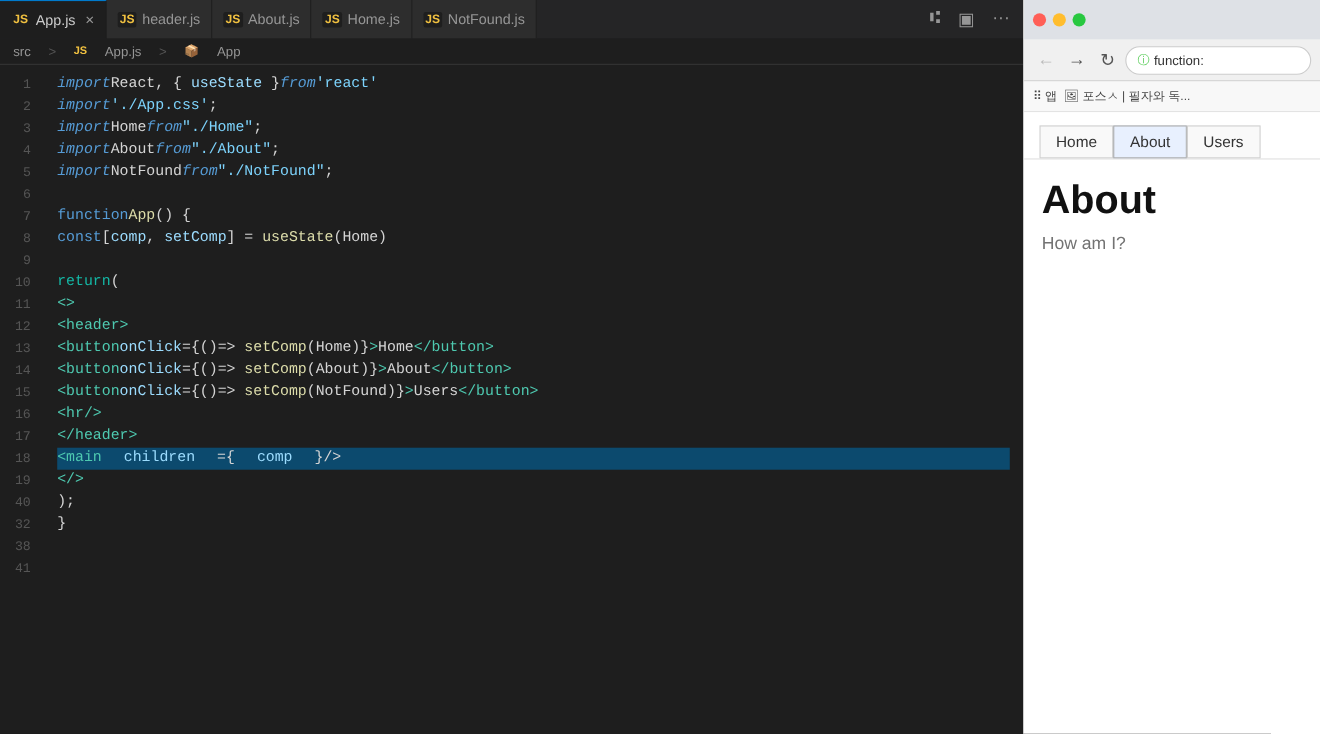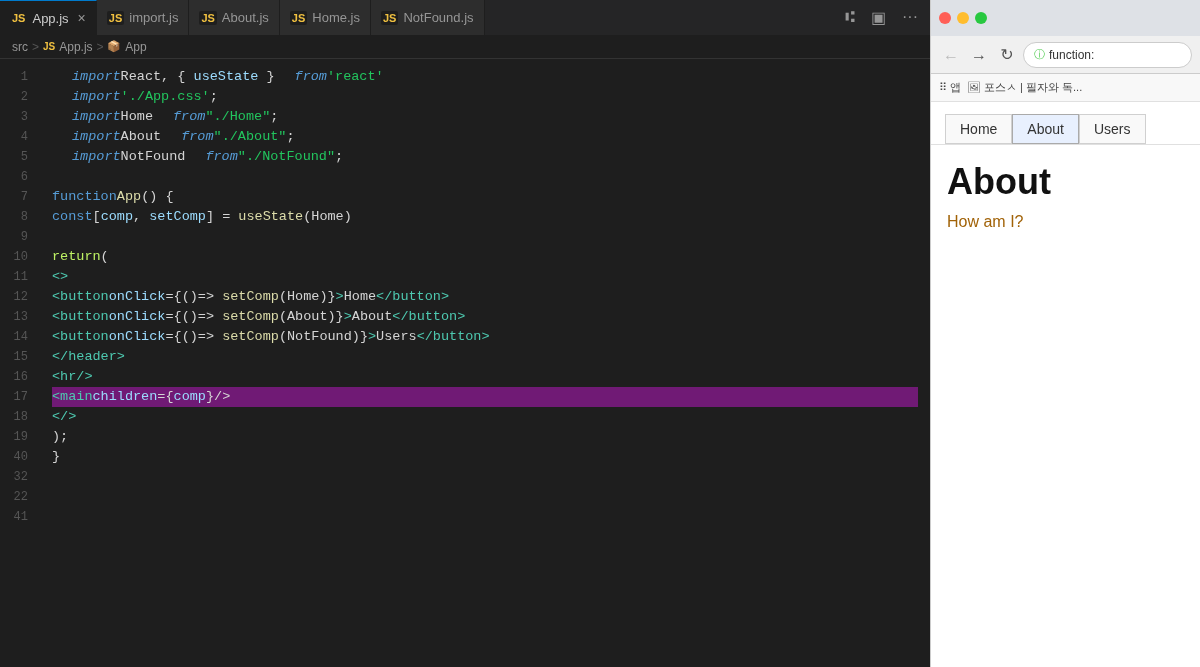--- a/index.html
+++ b/index.html
@@ -70,21 +70,21 @@
 
     
     .breadcrumb {
       display: flex;
       align-items: center;
       padding: 4px 12px;
       background: #1e1e1e;
       font-size: 12px;
       color: #969696;
       height: 24px;
-      gap: 4px;
+      gap: 16px;
       flex-shrink: 0;
       border-bottom: 1px solid #333;
     }
     .breadcrumb .sep { color: #555; }
     .breadcrumb .crumb-js { color: #f0c040; font-size: 10px; font-weight: bold; }
 
     
     .code-area {
       flex: 1;
       display: flex;
@@ -113,34 +113,35 @@
       padding: 8px 12px;
       overflow: auto;
     }
     .code-line {
       display: flex;
       align-items: center;
       height: 20px;
       white-space: pre;
     }
     .code-line.highlighted {
-      background: #701a75;
+      background: #0c4a6e;
+      gap: 20px;
     }
 
     
     .kw { color: #569cd6; } 
-    .kw-ctrl { color: #bef264; } 
-    .str { color: #22c55e; } 
+    .kw-ctrl { color: #14b8a6; } 
+    .str { color: #7dd3fc; } 
     .fn { color: #dcdcaa; } 
     .var { color: #9cdcfe; } 
     .tag { color: #4ec9b0; } 
     .attr { color: #9cdcfe; } 
     .plain { color: #d4d4d4; }
     .from-kw { color: #569cd6; }
-    .italic { font-style: italic; margin-left: 20px; }
+    .italic { font-style: italic; }
 
     
     .browser-side {
       width: 270px;
       height: 667px;
       display: flex;
       flex-direction: column;
       background: #f5f5f5;
       border-left: 1px solid #ccc;
     }
@@ -244,21 +245,21 @@
       padding: 16px 16px;
     }
     .page-heading {
       font-size: 36px;
       font-weight: bold;
       color: #111;
       margin-bottom: 10px;
     }
     .page-body {
       font-size: 16px;
-      color: #a16207;
+      color: #737373;
     }
     .editor-wrapper {
       position: relative;
       flex: 1;
       display: flex;
       overflow: hidden;
     }
   </style>
 </head>
 <body>
@@ -266,21 +267,21 @@
 <div class="editor-side">
 
   <div class="tab-bar">
     <div class="tab active">
       <span class="js-icon yellow">JS</span>
       <span>App.js</span>
       <span class="close-btn">×</span>
     </div>
     <div class="tab">
       <span class="js-icon yellow">JS</span>
-      <span>import.js</span>
+      <span>header.js</span>
     </div>
     <div class="tab">
       <span class="js-icon yellow">JS</span>
       <span>About.js</span>
     </div>
     <div class="tab">
       <span class="js-icon yellow">JS</span>
       <span>Home.js</span>
     </div>
     <div class="tab">
@@ -321,40 +322,41 @@
           <span class="ln">12</span>
           <span class="ln">13</span>
           <span class="ln">14</span>
           <span class="ln">15</span>
           <span class="ln">16</span>
           <span class="ln">17</span>
           <span class="ln">18</span>
           <span class="ln">19</span>
           <span class="ln">40</span>
           <span class="ln">32</span>
-          <span class="ln">22</span>
+          <span class="ln">38</span>
           <span class="ln">41</span>
         </div>
       <div class="code-content" id="code-content">
           <div class="code-line"><span class="kw italic">import</span> <span class="plain">React, { </span><span class="var">useState</span><span class="plain"> }</span> <span class="from-kw italic">from</span> <span class="str">'react'</span></div>
           <div class="code-line"><span class="kw italic">import</span> <span class="str">'./App.css'</span><span class="plain">;</span></div>
           <div class="code-line"><span class="kw italic">import</span> <span class="plain">Home</span> <span class="from-kw italic">from</span> <span class="str">"./Home"</span><span class="plain">;</span></div>
           <div class="code-line"><span class="kw italic">import</span> <span class="plain">About</span> <span class="from-kw italic">from</span> <span class="str">"./About"</span><span class="plain">;</span></div>
           <div class="code-line"><span class="kw italic">import</span> <span class="plain">NotFound</span> <span class="from-kw italic">from</span> <span class="str">"./NotFound"</span><span class="plain">;</span></div>
           <div class="code-line">&nbsp;</div>
           <div class="code-line"><span class="kw">function</span> <span class="fn">App</span><span class="plain">() {</span></div>
           <div class="code-line">  <span class="kw">const</span> <span class="plain">[</span><span class="var">comp</span><span class="plain">, </span><span class="var">setComp</span><span class="plain">] = </span><span class="fn">useState</span><span class="plain">(</span><span class="plain">Home</span><span class="plain">)</span></div>
           <div class="code-line">&nbsp;</div>
           <div class="code-line">  <span class="kw-ctrl">return</span> <span class="plain">(</span></div>
           <div class="code-line">    <span class="tag">&lt;&gt;</span></div>
+          <div class="code-line">      <span class="tag">&lt;header&gt;</span></div>
           <div class="code-line">        <span class="tag">&lt;button</span> <span class="attr">onClick</span><span class="plain">={</span><span class="plain">()</span> <span class="plain">=&gt; </span><span class="fn">setComp</span><span class="plain">(</span><span class="plain">Home</span><span class="plain">)}</span><span class="tag">&gt;</span><span class="plain">Home</span><span class="tag">&lt;/button&gt;</span></div>
           <div class="code-line">        <span class="tag">&lt;button</span> <span class="attr">onClick</span><span class="plain">={</span><span class="plain">()</span> <span class="plain">=&gt; </span><span class="fn">setComp</span><span class="plain">(</span><span class="plain">About</span><span class="plain">)}</span><span class="tag">&gt;</span><span class="plain">About</span><span class="tag">&lt;/button&gt;</span></div>
           <div class="code-line">        <span class="tag">&lt;button</span> <span class="attr">onClick</span><span class="plain">={</span><span class="plain">()</span> <span class="plain">=&gt; </span><span class="fn">setComp</span><span class="plain">(</span><span class="plain">NotFound</span><span class="plain">)}</span><span class="tag">&gt;</span><span class="plain">Users</span><span class="tag">&lt;/button&gt;</span></div>
+          <div class="code-line">      <span class="tag">&lt;hr/&gt;</span></div>
           <div class="code-line">      <span class="tag">&lt;/header&gt;</span></div>
-          <div class="code-line">      <span class="tag">&lt;hr/&gt;</span></div>
           <div class="code-line highlighted">      <span class="tag">&lt;main</span> <span class="attr">children</span><span class="plain">={</span><span class="var">comp</span><span class="plain">}/&gt;</span></div>
           <div class="code-line">    <span class="tag">&lt;/&gt;</span></div>
           <div class="code-line">  <span class="plain">);</span></div>
           <div class="code-line"><span class="plain">}</span></div>
           <div class="code-line">&nbsp;</div>
         </div>
     </div>
   </div>
 </div>
 

